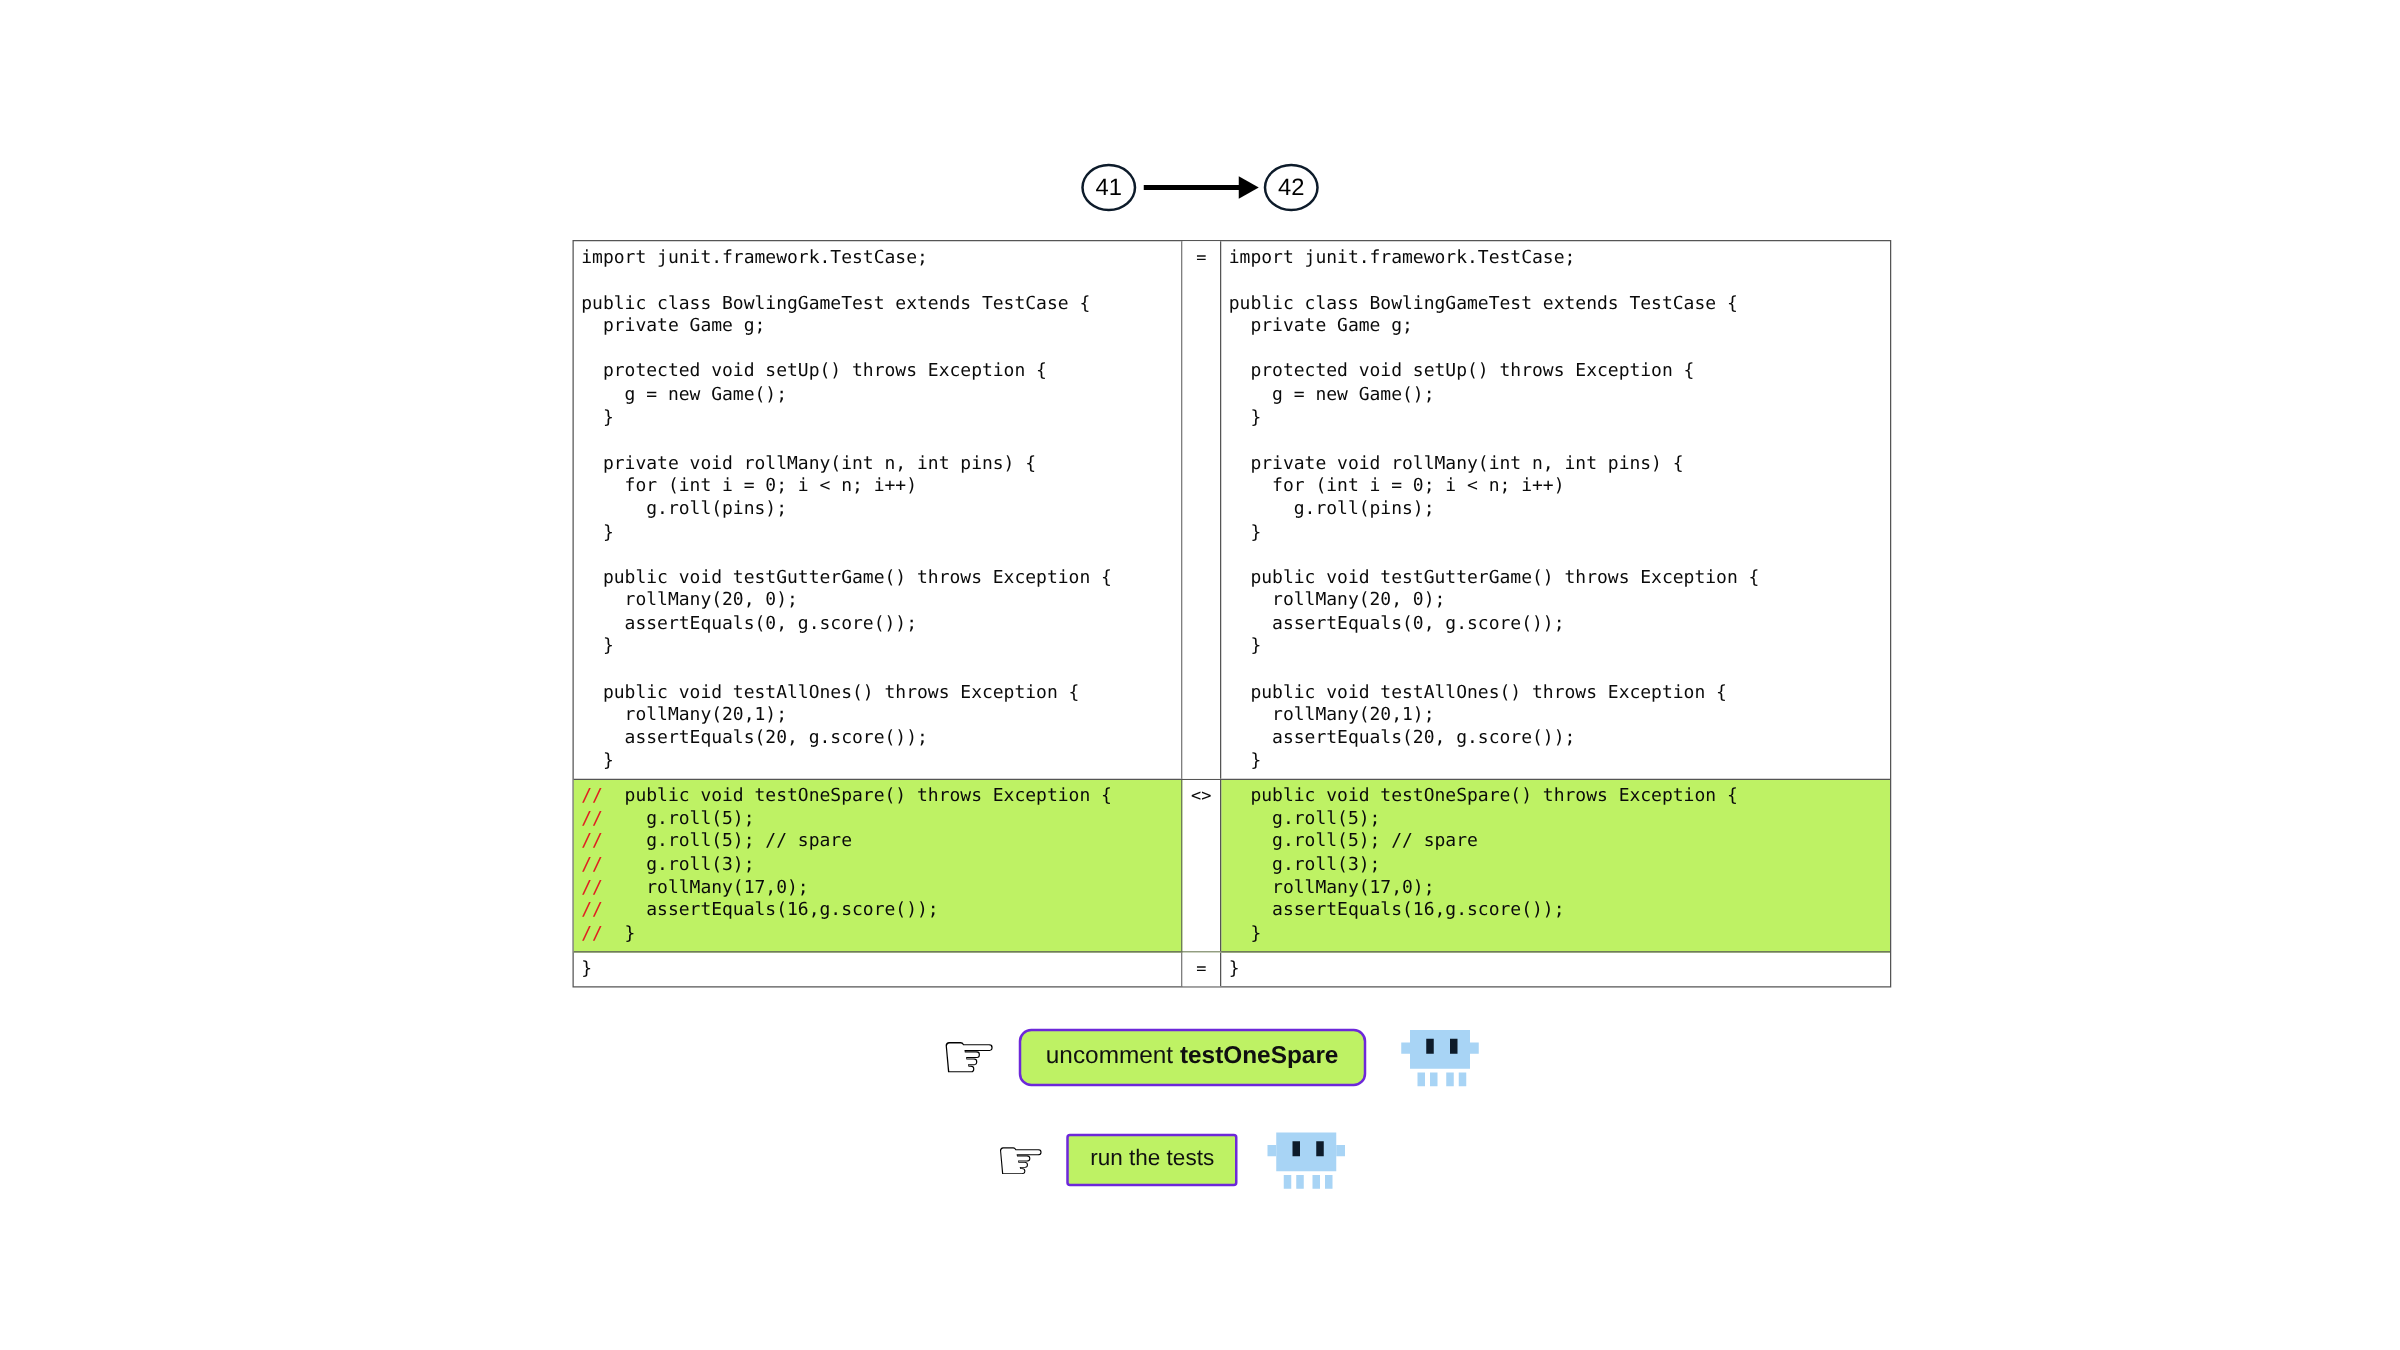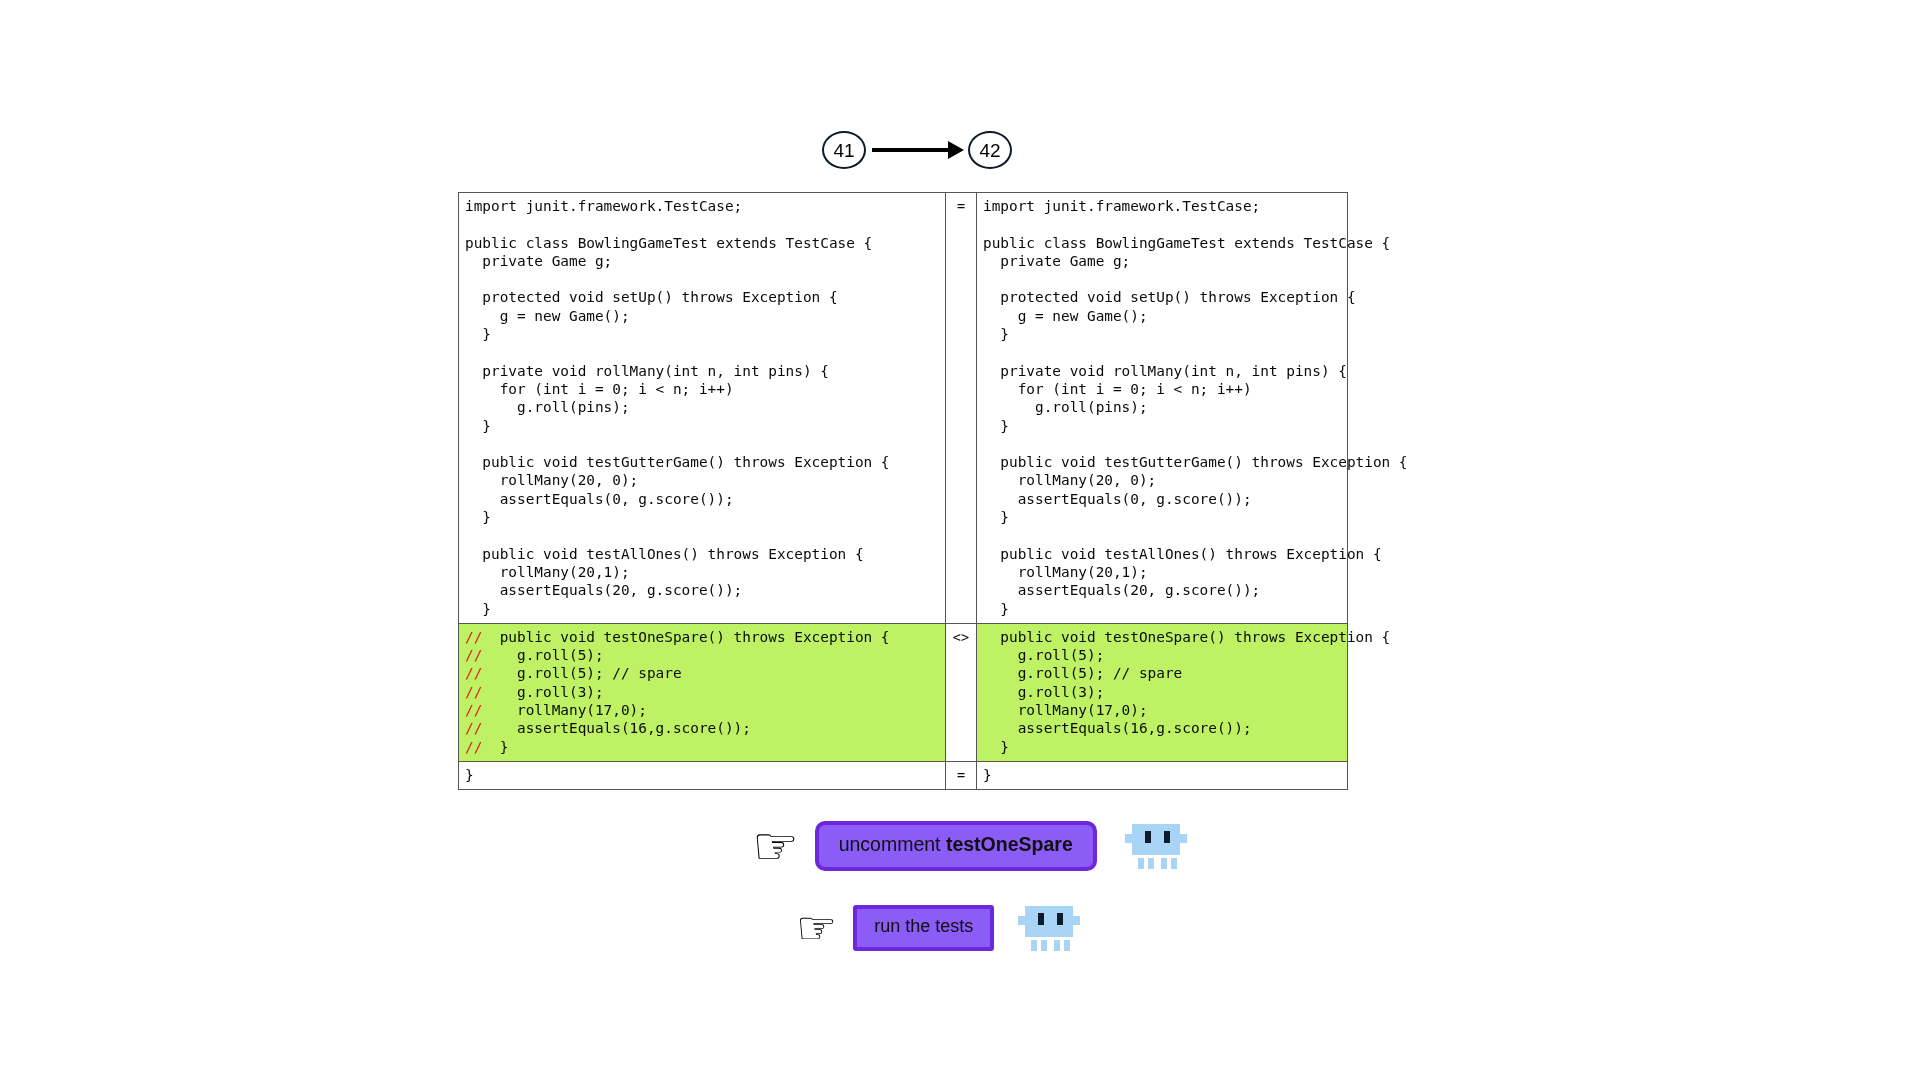--- a/index.html
+++ b/index.html
@@ -13,21 +13,21 @@
     height: 1080px;
     position: relative;
     font-family: "Liberation Sans", sans-serif;
     color: #111111;
     overflow: hidden;
   }
 
   
   #step-arrow {
     position: absolute;
-    left: 822px;
+    left: 865px;
     top: 128px;
     width: 190px;
     height: 44px;
     display: flex;
     align-items: center;
   }
   .step-node {
     width: 40px;
     height: 34px;
     border: 2.2px solid #0d1b2a;
@@ -65,21 +65,21 @@
     border-top: 9px solid transparent;
     border-bottom: 9px solid transparent;
     border-left: 16px solid #000000;
   }
 
   
   #diff-box {
     position: absolute;
     left: 458px;
     top: 192px;
-    width: 890px;
+    width: 1055px;
     border: 1.6px solid #555555;
     box-sizing: border-box;
     background: #ffffff;
   }
   .diff-hunk {
     display: flex;
     width: 100%;
     box-sizing: border-box;
     border-bottom: 1.6px solid #555555;
   }
@@ -130,22 +130,22 @@
     font-family: "DejaVu Sans", sans-serif;
     font-size: 52px;
     line-height: 1;
     color: #000000;
     margin-right: 16px;
     user-select: none;
   }
   #action-row-2 .hand-icon { font-size: 46px; }
 
   .action-chip {
-    background: #8b5cf6;
-    border: 4px solid #6d28d9;
+    background: #bef264;
+    border: 2px solid #6d28d9;
     border-radius: 10px;
     padding: 9px 20px 11px 20px;
     font-size: 19.5px;
     line-height: 1.1;
     color: #101010;
     white-space: nowrap;
   }
   #action-row-2 .action-chip {
     font-size: 18px;
     padding: 8px 17px 10px 17px;

